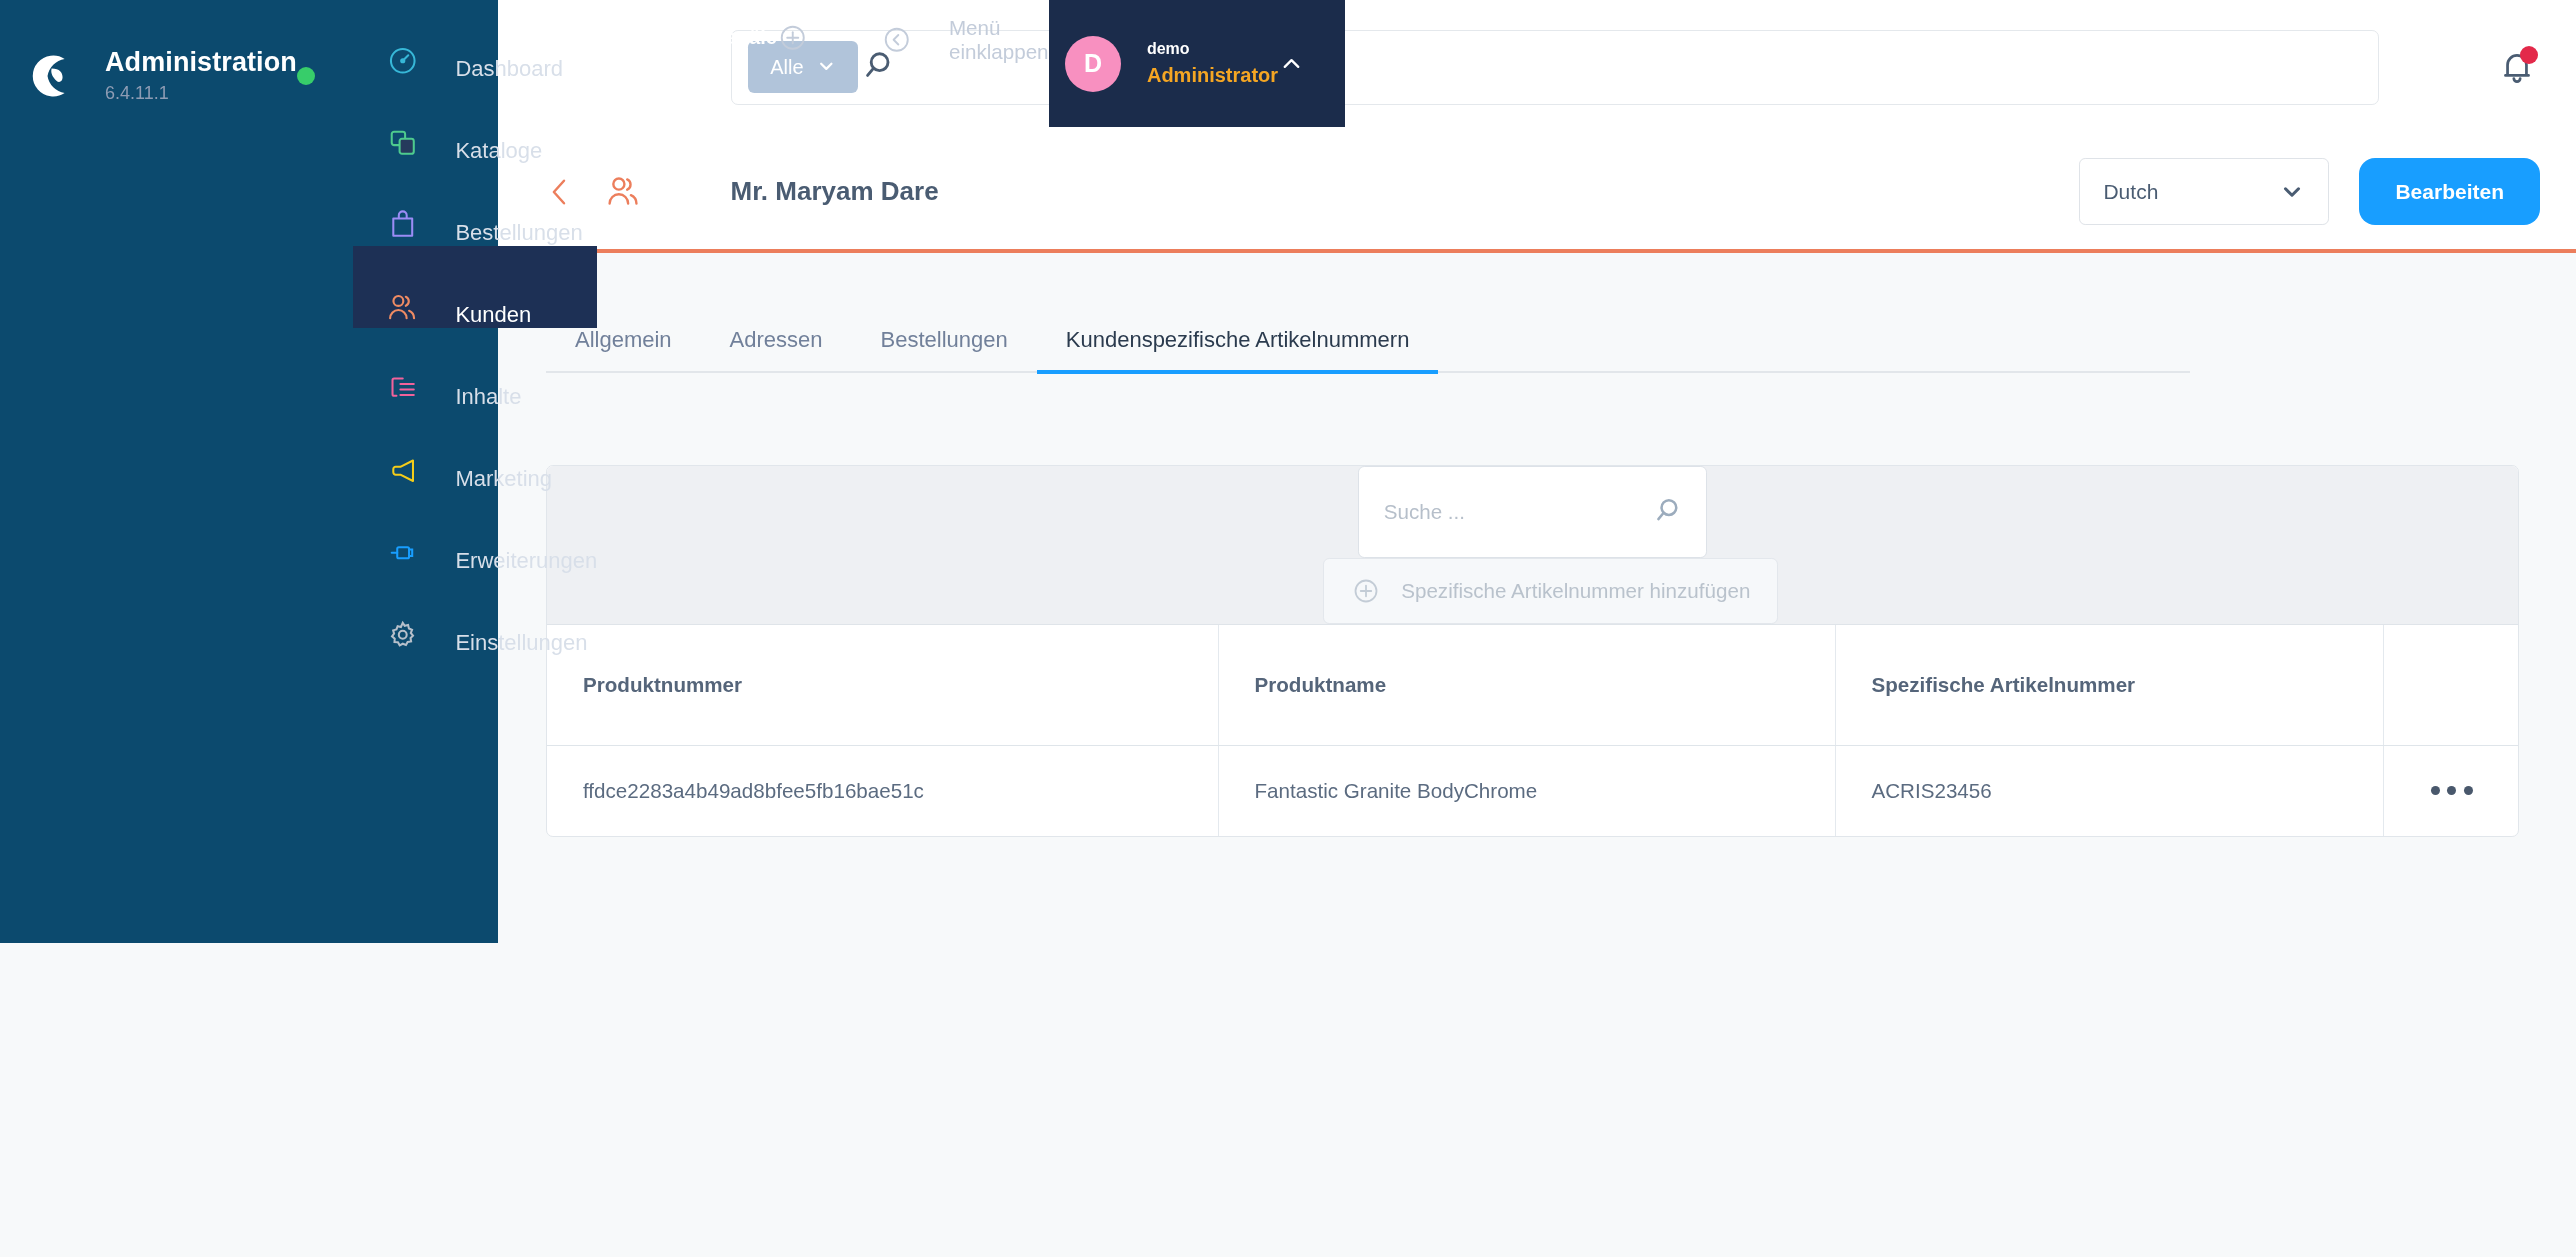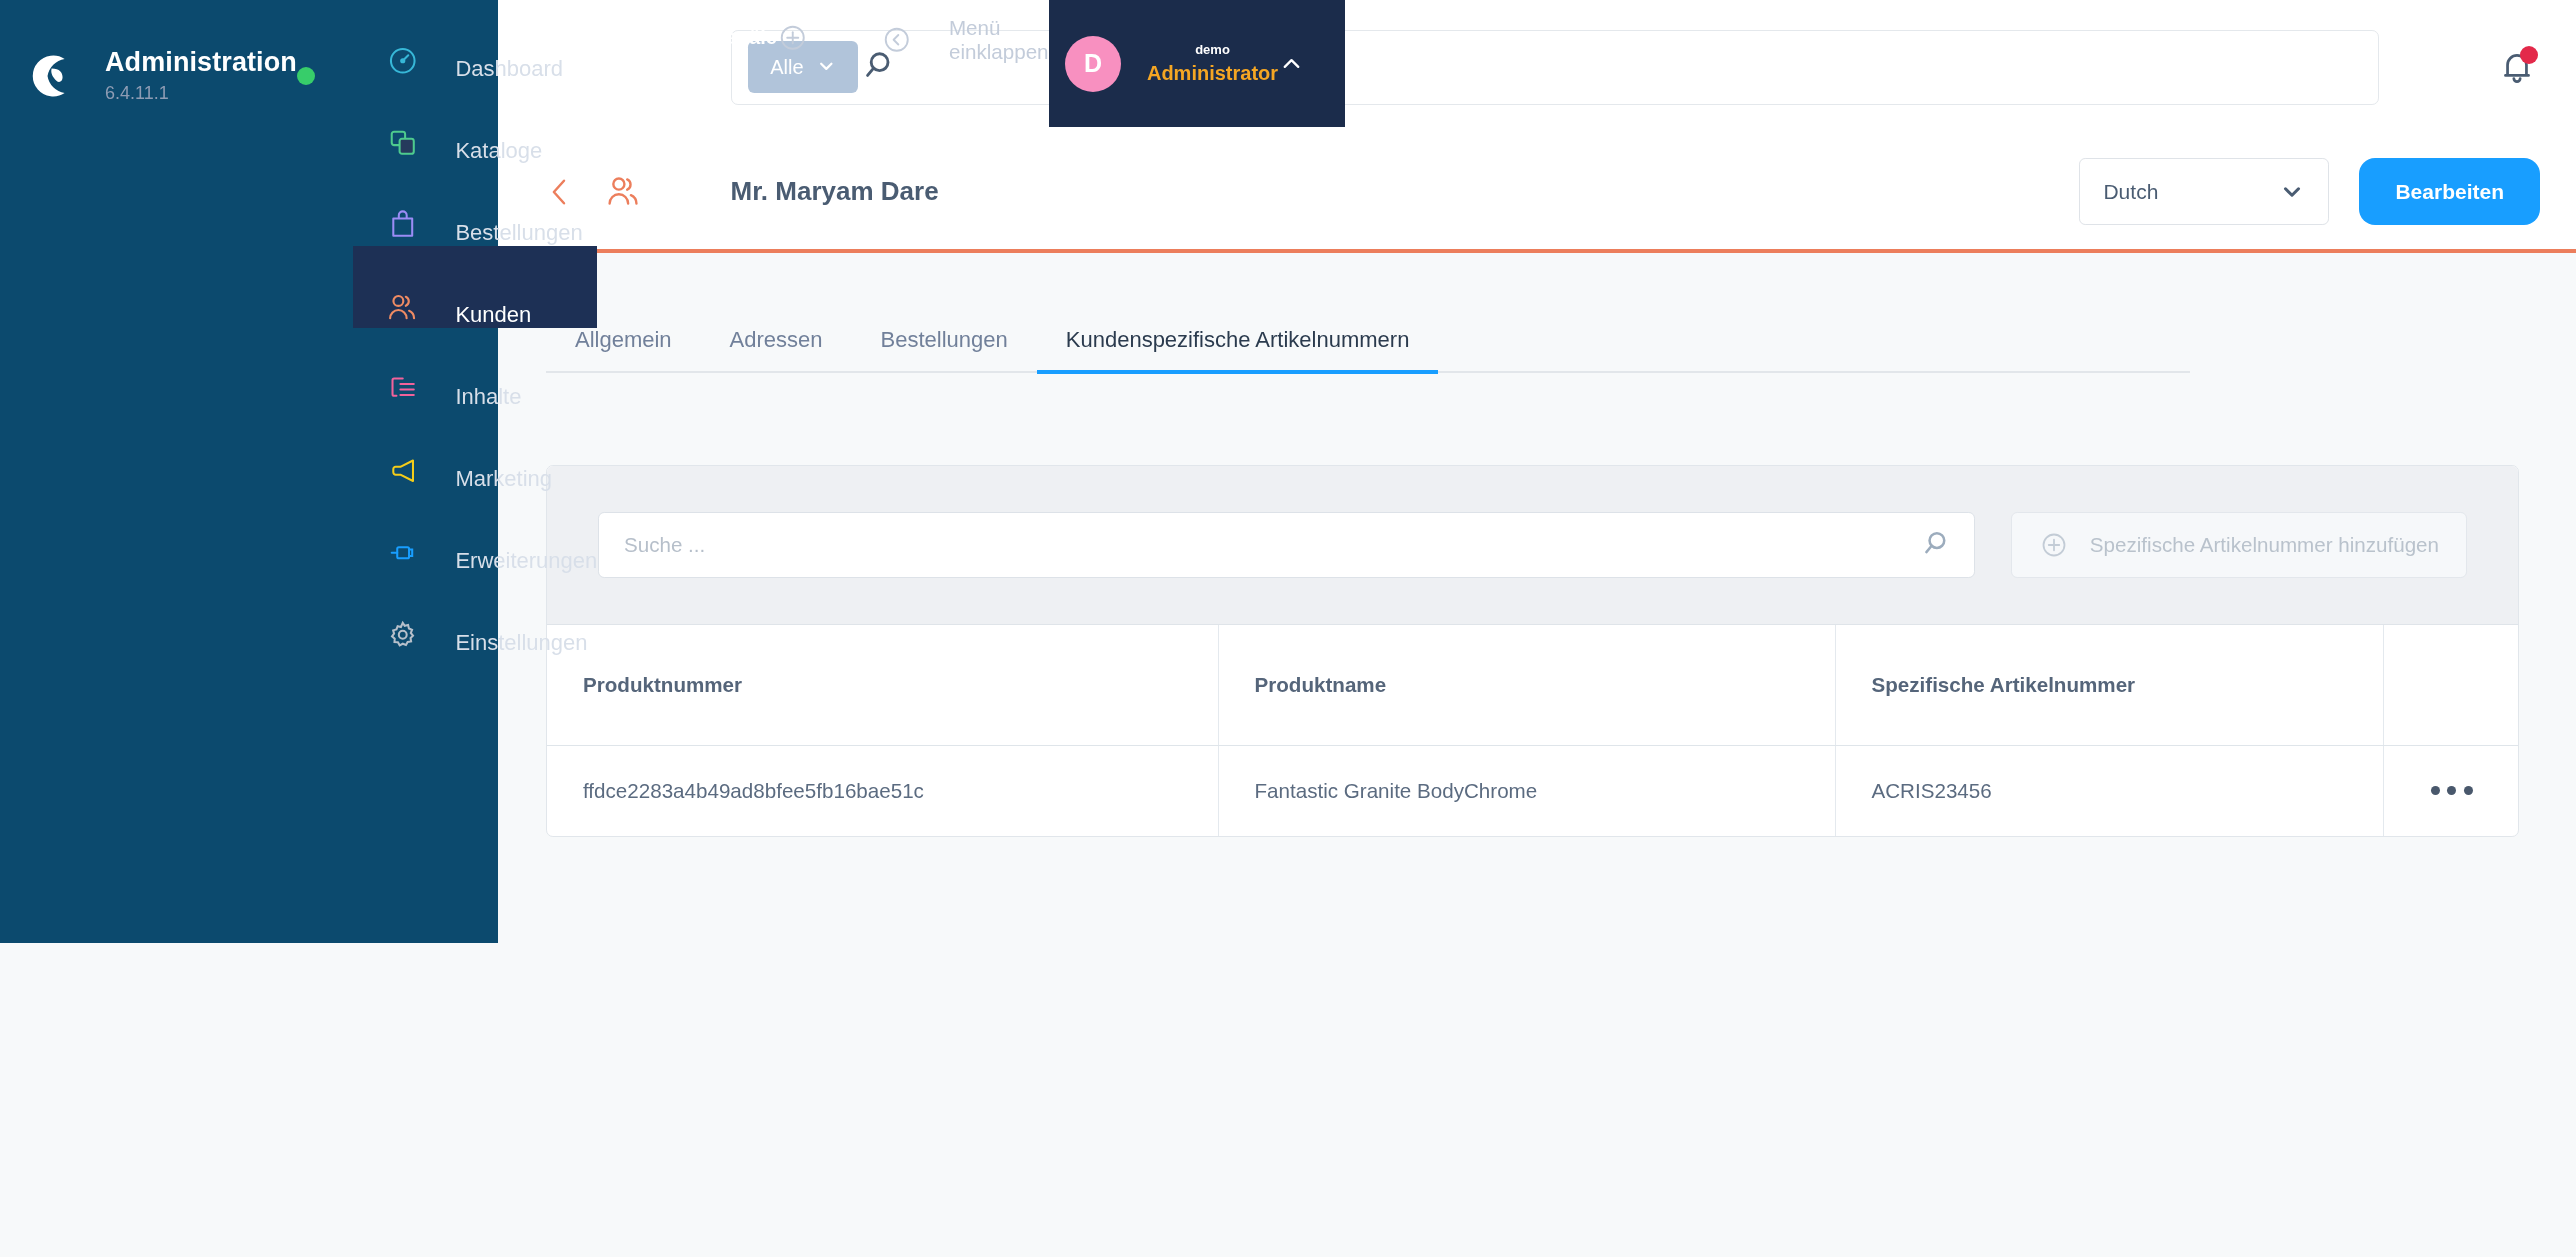--- a/index.html
+++ b/index.html
@@ -58,21 +58,21 @@
   .user-bar {
     display: flex; align-items: center; height: 127px;
     background: #1b2c4b; padding: 0 40px 0 16.4px; cursor: pointer;
   }
   .avatar {
     width: 56px; height: 56px; border-radius: 50%; background: #f890c0;
     display: flex; align-items: center; justify-content: center;
     color: #fff; font-size: 25px; font-weight: 700; flex: 0 0 56px;
   }
   .user-meta { margin-left: 26px; }
-  .user-name { color: #ffffff; font-size: 13px; font-weight: 700; text-align: center; }
+  .user-name { color: #ffffff; font-size: 16px; font-weight: 700; }
   .user-role { color: #f5a623; font-size: 20px; font-weight: 700; margin-top: 5.5px; }
   .user-caret { margin-left: auto; width: 27px; height: 27px; }
 
   
   .main { flex: 1 1 auto; display: flex; flex-direction: column; background: #f7f9fa; min-width: 0; }
 
   .topbar {
     height: 134px; background: #ffffff; display: flex; align-items: center;
     padding: 0 38px 0 0; flex: 0 0 134px;
   }
@@ -137,21 +137,21 @@
     content: ""; position: absolute; left: 0; right: 0; bottom: -2.7px;
     height: 4.1px; background: #189eff;
   }
 
   .card {
     margin-top: 92px; background: #ffffff; border: 1.4px solid #e1e6eb;
     border-radius: 6.9px; width: 1973px; overflow: hidden;
   }
   .card-toolbar {
     background: #eef0f3; height: 159px; display: flex; align-items: center;
-    padding: 0 51px; border-bottom: 1.4px solid #dfe4e9;
+    padding: 0 51px; border-bottom: 1.4px solid #dfe4e9; flex-direction: column;
   }
   .card-search {
     flex: 1 1 auto; max-width: 1404px; height: 66px; background: #ffffff;
     border: 1.4px solid #dde2e8; border-radius: 6.2px;
     display: flex; align-items: center; padding: 0 25px;
   }
   .card-search-input {
     flex: 1 1 auto; border: 0; outline: none; background: transparent;
     font-family: "Liberation Sans", sans-serif; font-size: 20.6px; color: #5e6c7f;
   }

